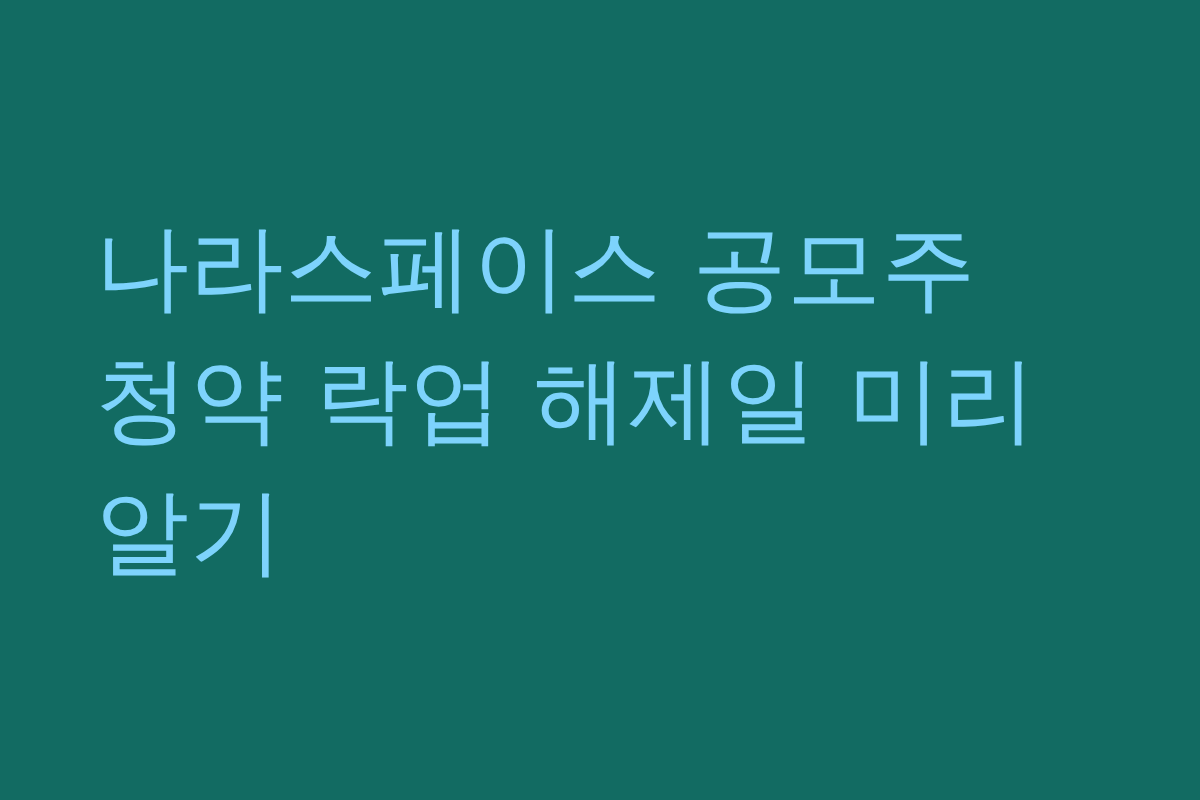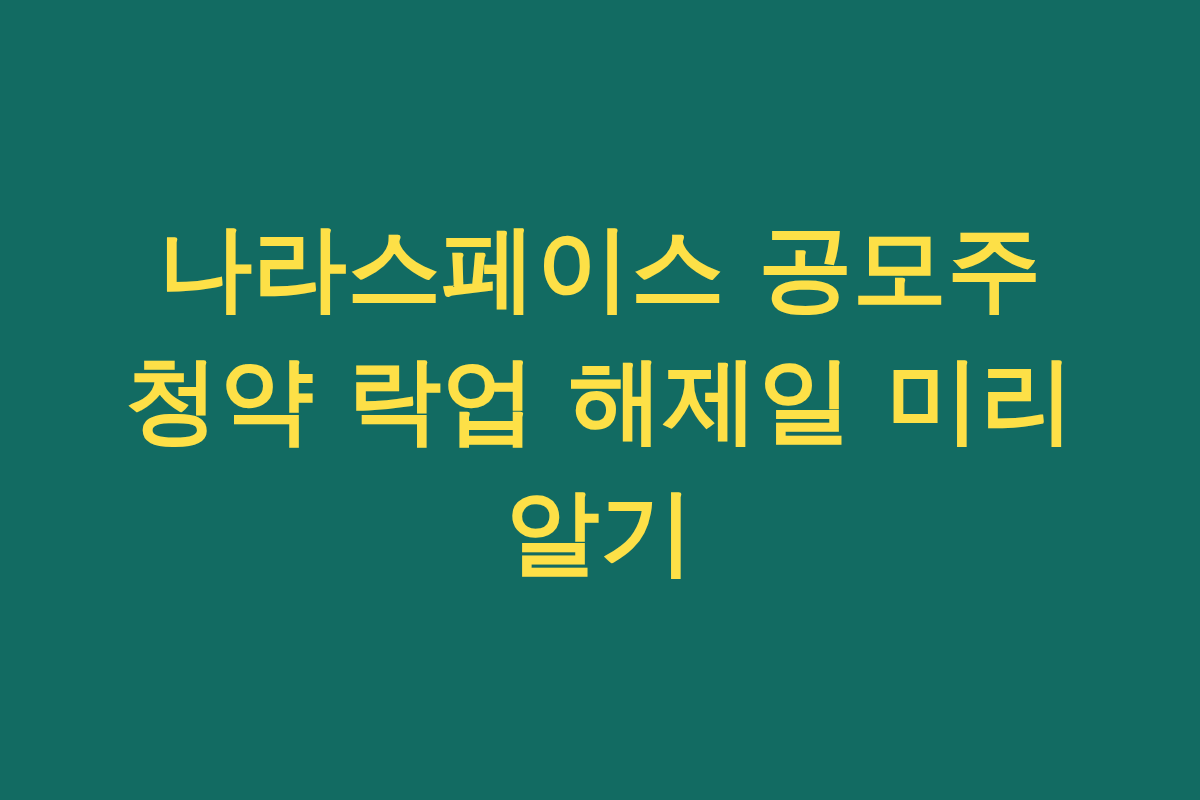--- a/index.html
+++ b/index.html
@@ -26,29 +26,29 @@
   }
 
   #title-block {
     width: 1010px;
     text-align: center;
     padding: 0 0 0 0;
   }
 
   #headline {
     margin: 0;
-    color: #fde047;
+    color: #7dd3fc;
     font-family: "DejaVu Sans", "Liberation Sans", sans-serif;
     font-size: 94px;
-    font-weight: 700;
+    font-weight: 400;
     line-height: 132px;
     letter-spacing: 0.5px;
     word-break: keep-all;
     overflow-wrap: break-word;
-    text-align: center;
+    text-align: left;
     -webkit-font-smoothing: antialiased;
     text-rendering: optimizeLegibility;
   }
 </style>
 </head>
 <body>
 
 <div id="thumbnail-card">
 
   <div id="title-block">

